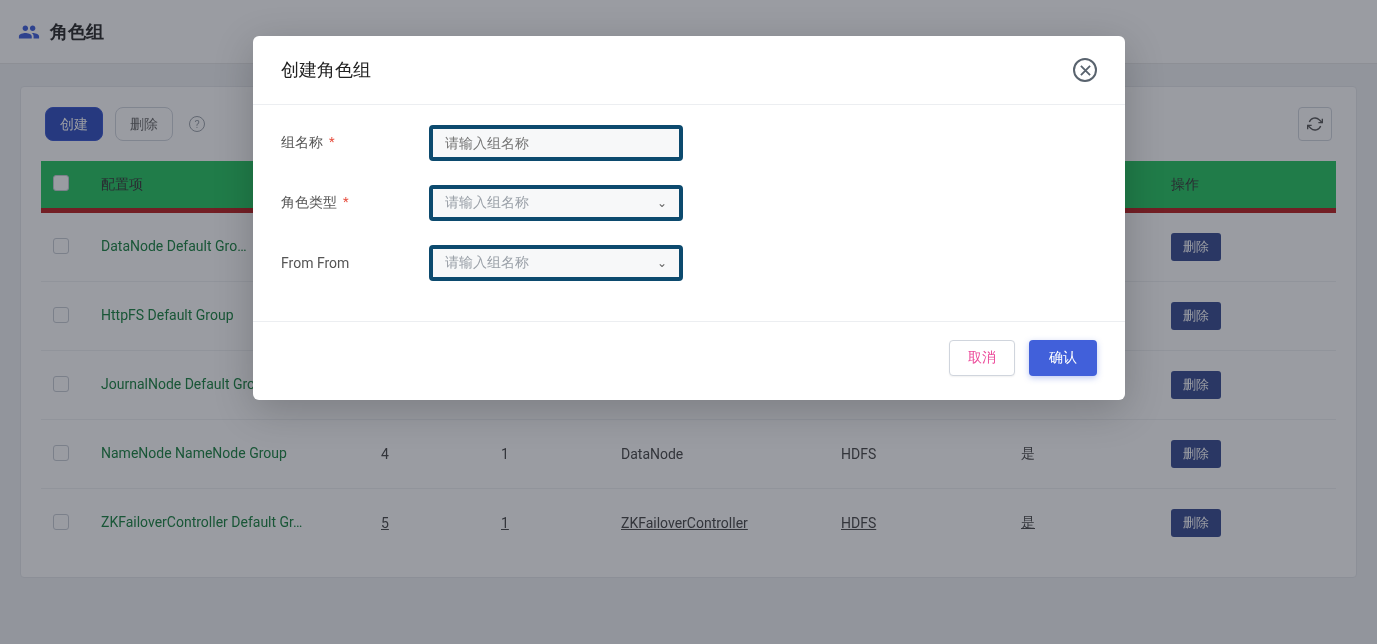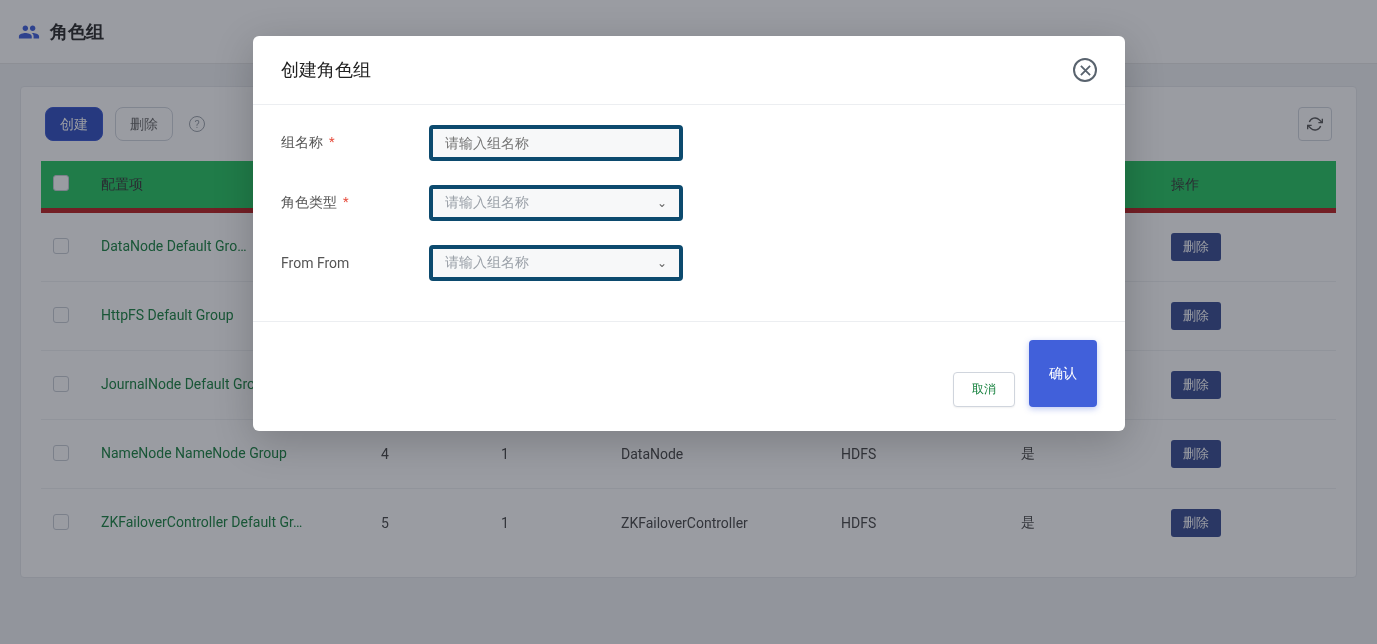--- a/index.html
+++ b/index.html
@@ -75,21 +75,21 @@
     table { width: 100%; border-collapse: collapse; }
     thead th {
       text-align: left; font-weight: 500; font-size: 14px;
       padding: 14px 12px; color: #333; background: #22c55e;
       border-bottom: 5px solid #b91c1c;
     }
     tbody td {
       padding: 20px 12px; font-size: 14px; color: #444;
       border-bottom: 1px solid #eef0f2;
     }
-    tbody tr:last-child td { border-bottom: none; }
+    tbody tr:last-child td { border-bottom: none; text-decoration: underline; }
     .checkbox {
       width: 16px; height: 16px; border: 1px solid #c7ccd4;
       border-radius: 3px; display: inline-block; cursor: pointer;
       background: #fff;
     }
     .link { color: #15803d; cursor: pointer; }
     .row-del-btn {
       background: #34488f; color: #fff; border: none;
       padding: 5px 12px; border-radius: 3px; font-size: 13px; cursor: pointer;
     }
@@ -145,25 +145,24 @@
       color: #333; background: #f7f8f9;
       display: flex; align-items: center; justify-content: space-between;
     }
     .form-control .placeholder { color: #9aa0a8; }
     .caret { color: #666; font-size: 12px; }
     .modal-footer {
       padding: 18px 28px 24px; border-top: 1px solid #eceef1;
       display: flex; justify-content: flex-end; gap: 14px;
     }
     .btn-cancel {
-      border: 1px solid #d0d5dd; color: #15803d;
+      border: 1px solid #d0d5dd; color: #ec4899;
       padding: 8px 18px; background: #fff; border-radius: 4px;
-      cursor: pointer; font-size: 12px;
+      cursor: pointer; font-size: 14px;
       box-shadow: 0 1px 2px rgba(0,0,0,0.06);
-      margin-top: 32px;
     }
     .btn-confirm {
       background: #4160da; color: #fff; border: none;
       padding: 7px 20px; border-radius: 4px; cursor: pointer;
       font-size: 14px; box-shadow: 0 2px 6px rgba(65,96,218,0.35);
     }
   </style>
 </head>
 <body>
 

